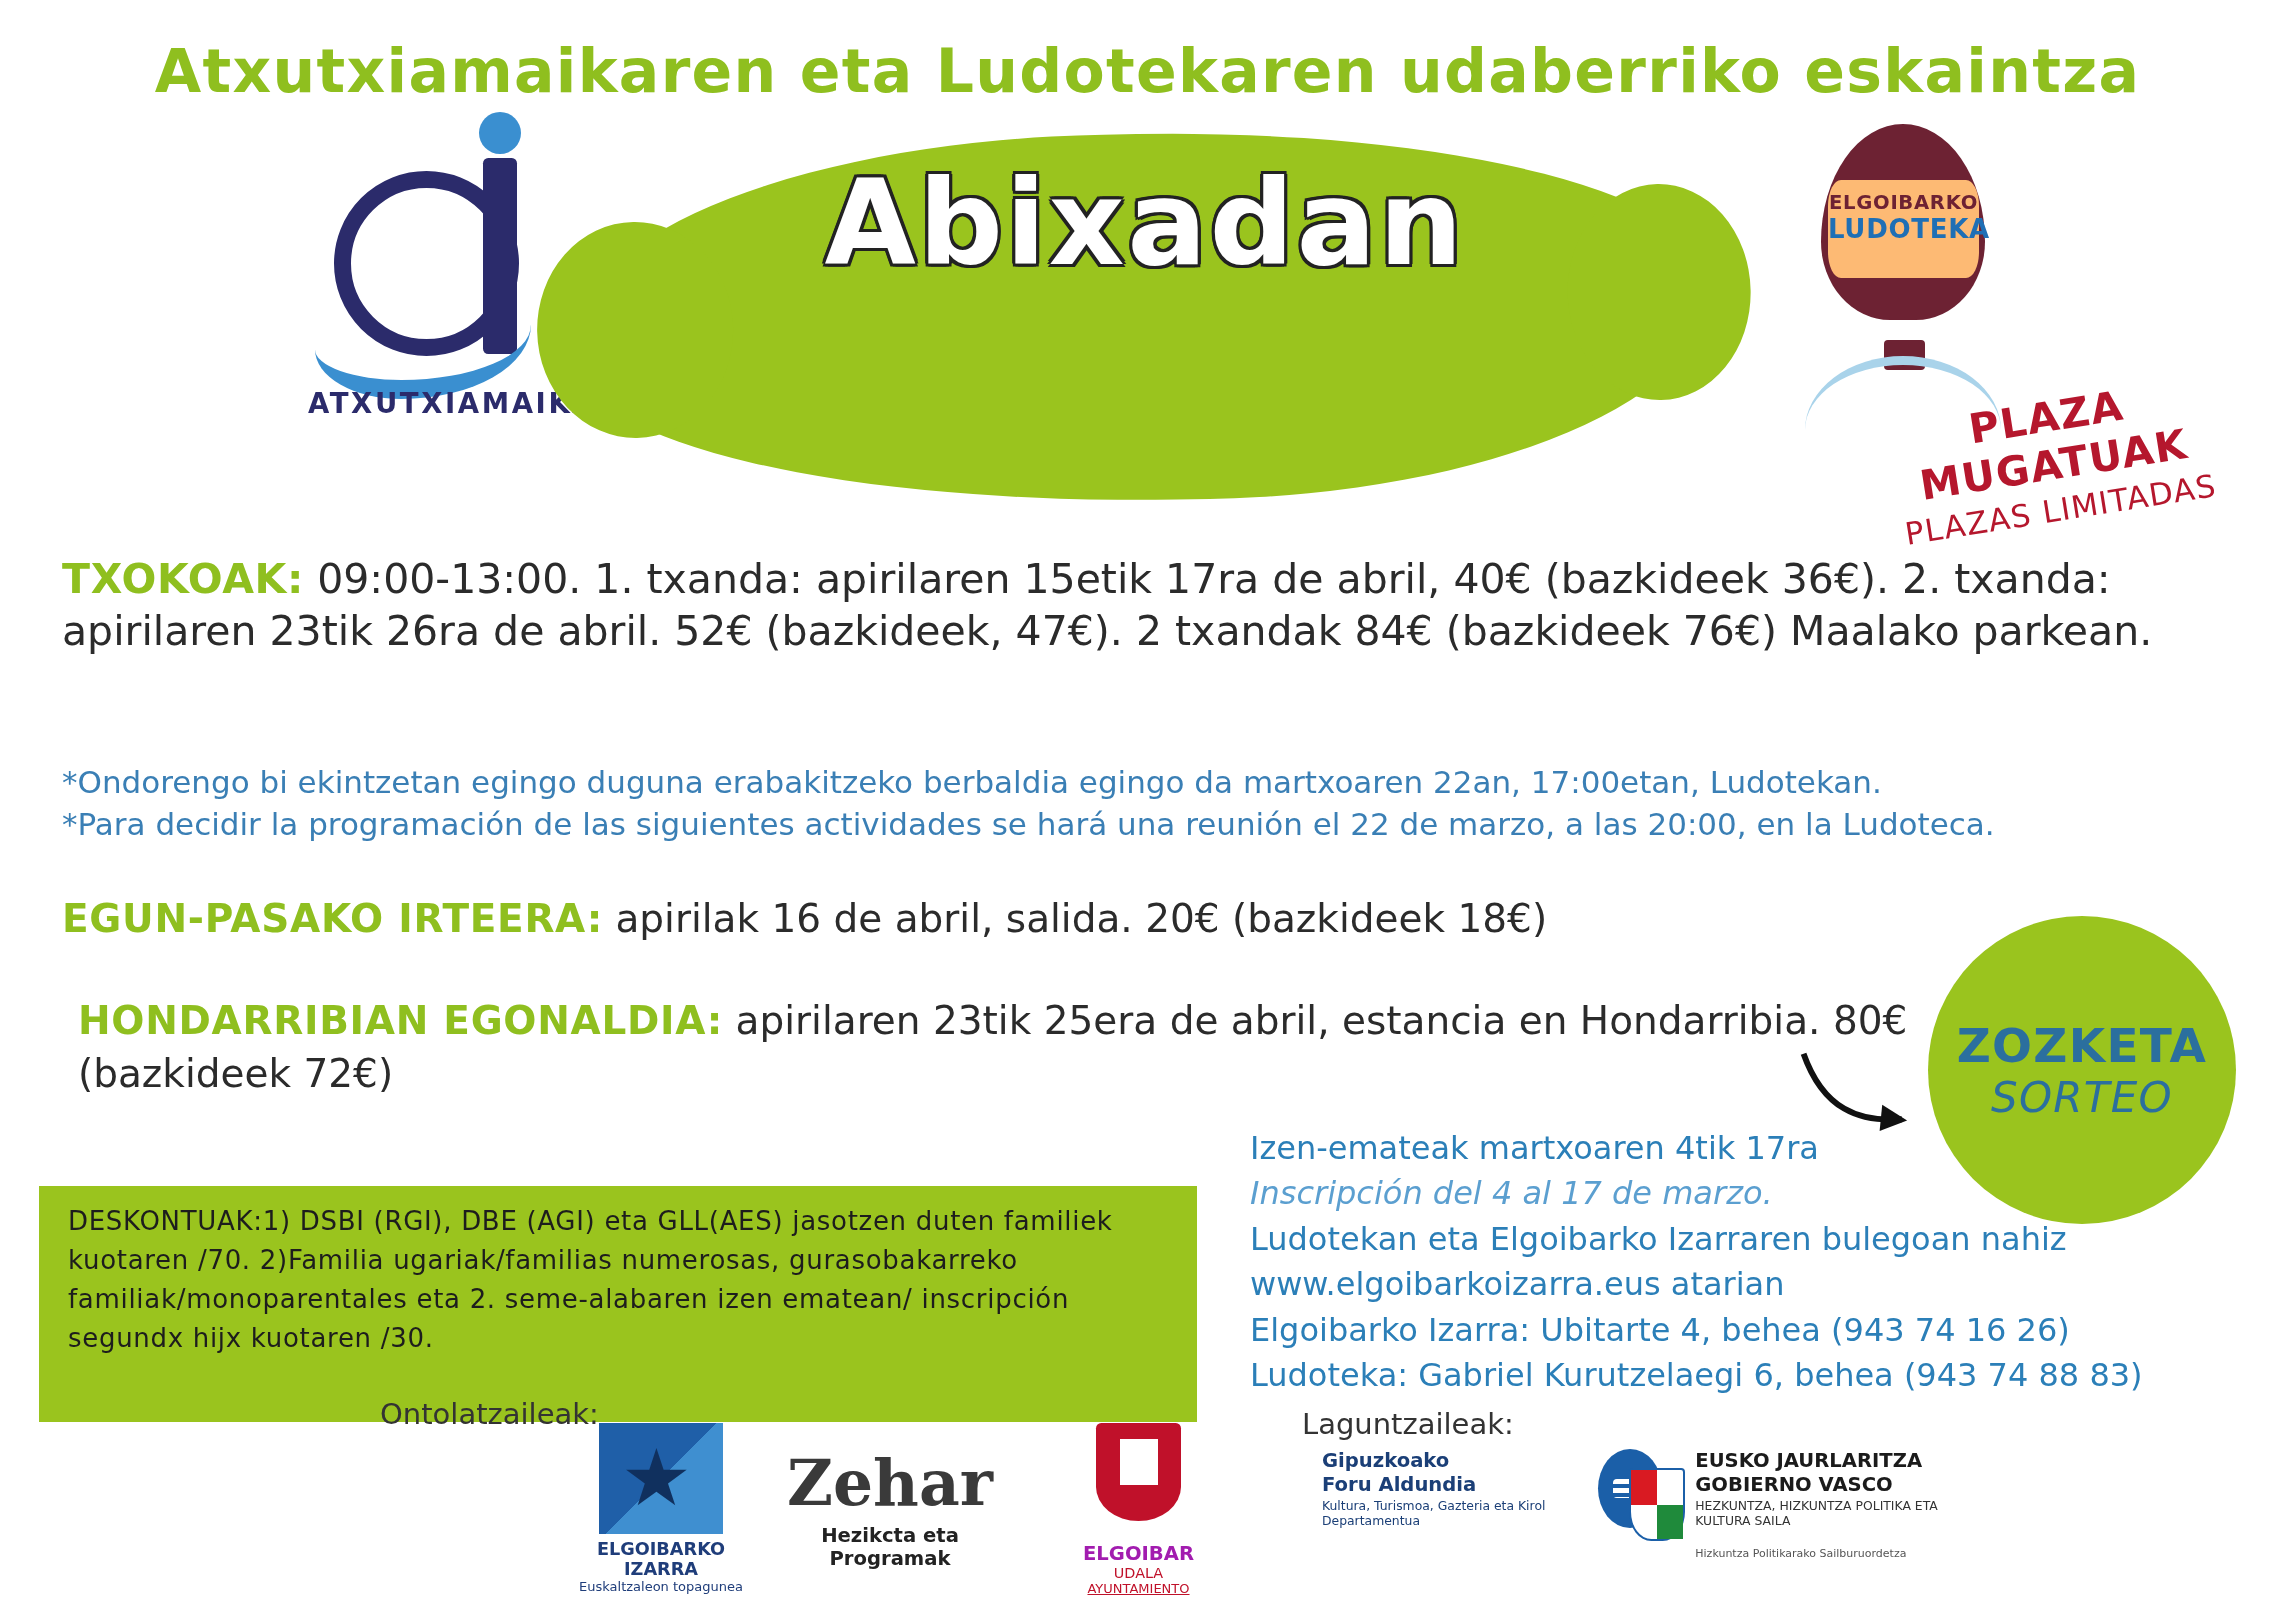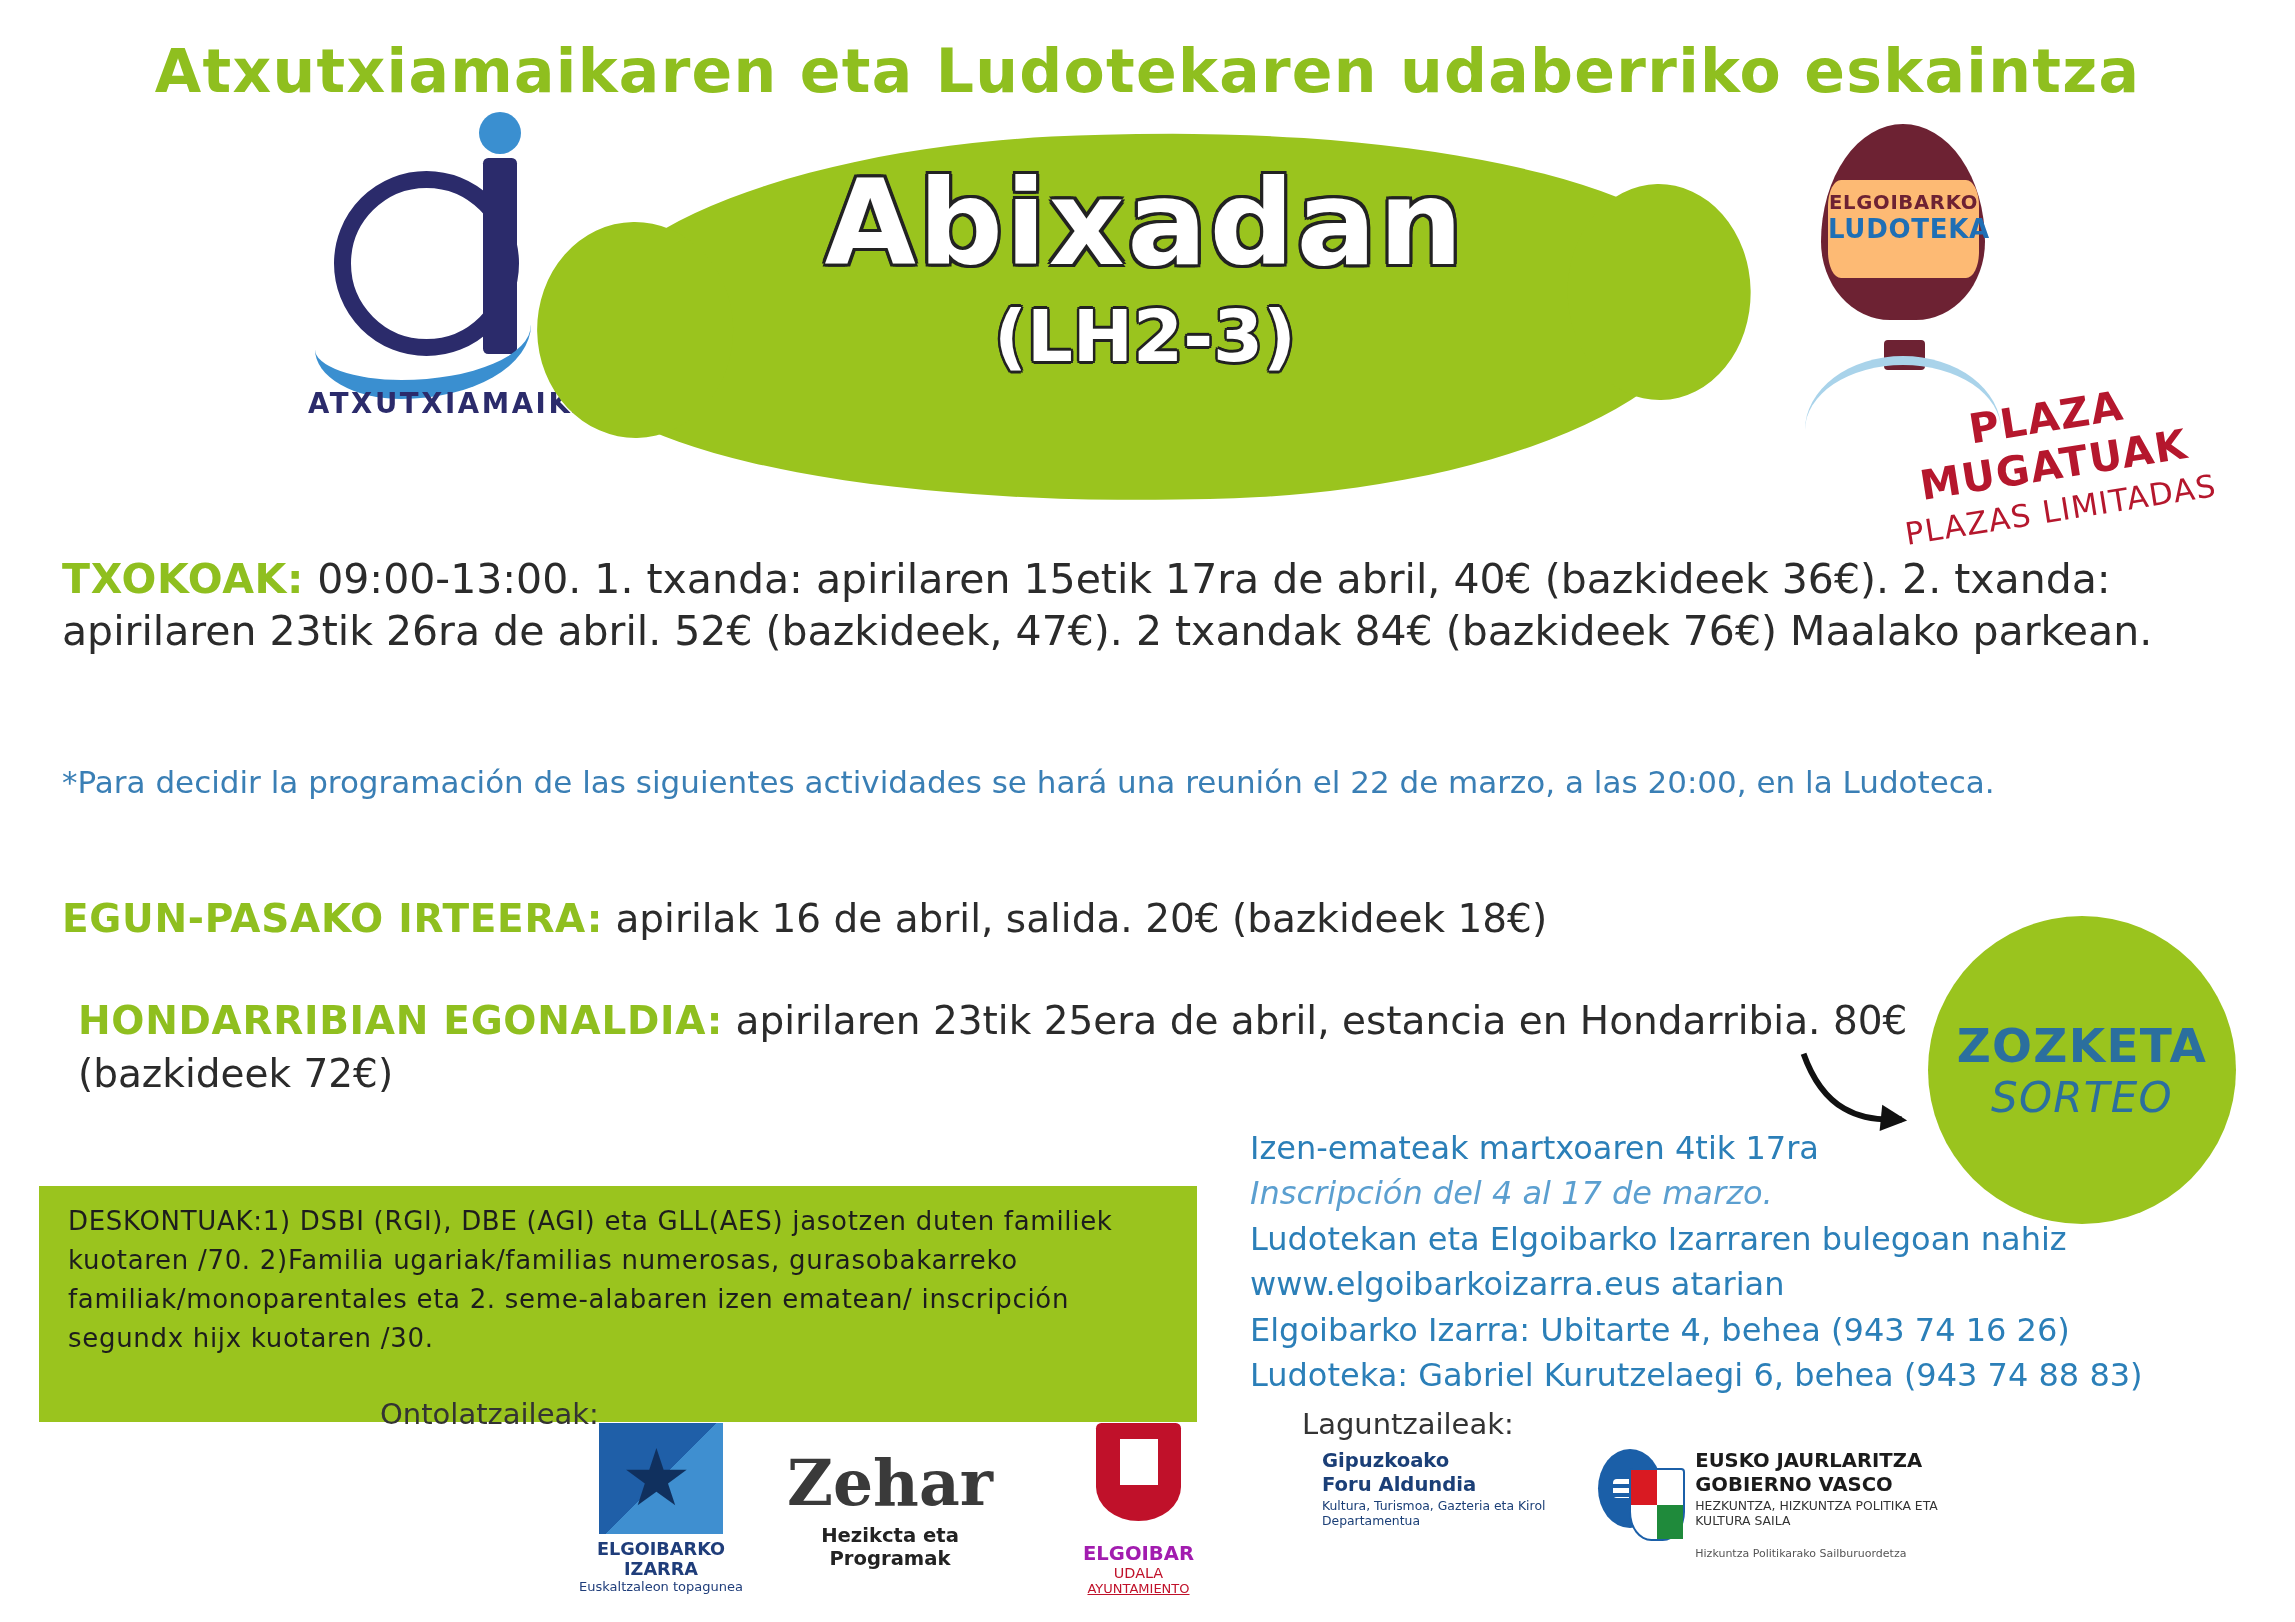--- a/index.html
+++ b/index.html
@@ -493,21 +493,20 @@
   <div class="atx-circle"></div>
   <div class="atx-bar"></div>
   <div class="atx-dot"></div>
   <div class="atx-swoosh"></div>
   <div class="atx-label">ATXUTXIAMAIKA</div>
 </div>
 
 <div class="green-blob"></div>
 <div class="abixadan-wrap">
   <div class="abixadan-title">Abixadan</div>
-  <div class="abixadan-sub">(LH2-3)</div>
 </div>
 
 <div class="logo-balloon">
   <div class="balloon-envelope"></div>
   <div class="balloon-white">
     <div class="balloon-l1">ELGOIBARKO</div>
     <div class="balloon-l2">LUDOTEKA</div>
   </div>
   <div class="balloon-basket"></div>
   <div class="balloon-wave"></div>
@@ -516,20 +515,21 @@
 <div class="stamp">
   <div class="stamp-l1">PLAZA MUGATUAK</div>
   <div class="stamp-l2">PLAZAS LIMITADAS</div>
 </div>
 
 <div class="txokoak-block">
   <span class="lbl-green">TXOKOAK:</span><span> 09:00-13:00. 1. txanda: apirilaren 15etik 17ra de abril, 40€ (bazkideek 36€). 2. txanda: apirilaren 23tik 26ra de abril. 52€ (bazkideek, 47€). 2 txandak 84€ (bazkideek 76€) Maalako parkean.</span>
 </div>
 
 <div class="note-block">
+  <div>*Ondorengo bi ekintzetan egingo duguna erabakitzeko berbaldia egingo da martxoaren 22an, 17:00etan, Ludotekan.</div>
   <div>*Para decidir la programación de las siguientes actividades se hará una reunión el 22 de marzo, a las 20:00, en la Ludoteca.</div>
 </div>
 
 <div class="egun-block">
   <span class="lbl-green">EGUN-PASAKO IRTEERA:</span><span> apirilak 16 de abril, salida. 20€ (bazkideek 18€)</span>
 </div>
 
 <div class="hondarribia-block">
   <span class="lbl-green">HONDARRIBIAN EGONALDIA:</span><span> apirilaren 23tik 25era de abril, estancia en Hondarribia. 80€ (bazkideek 72€)</span>
 </div>

